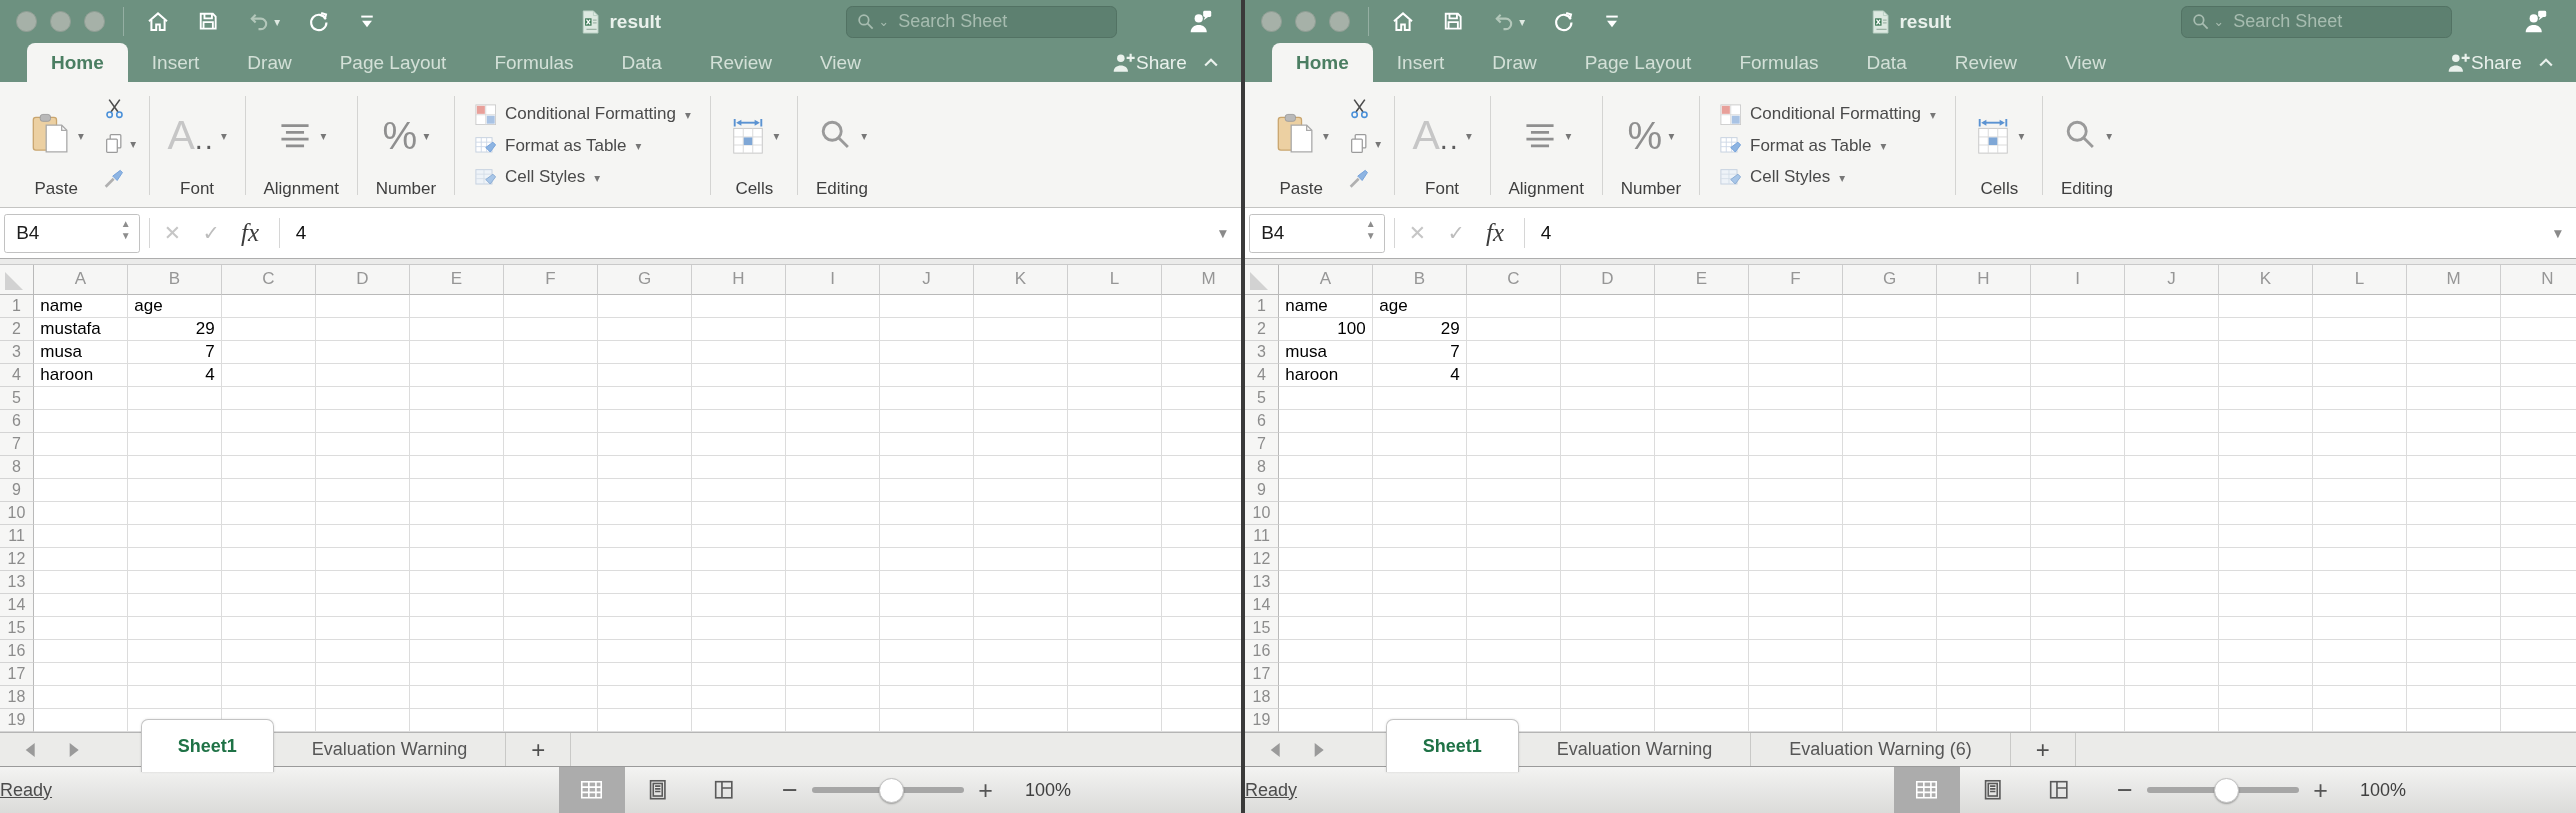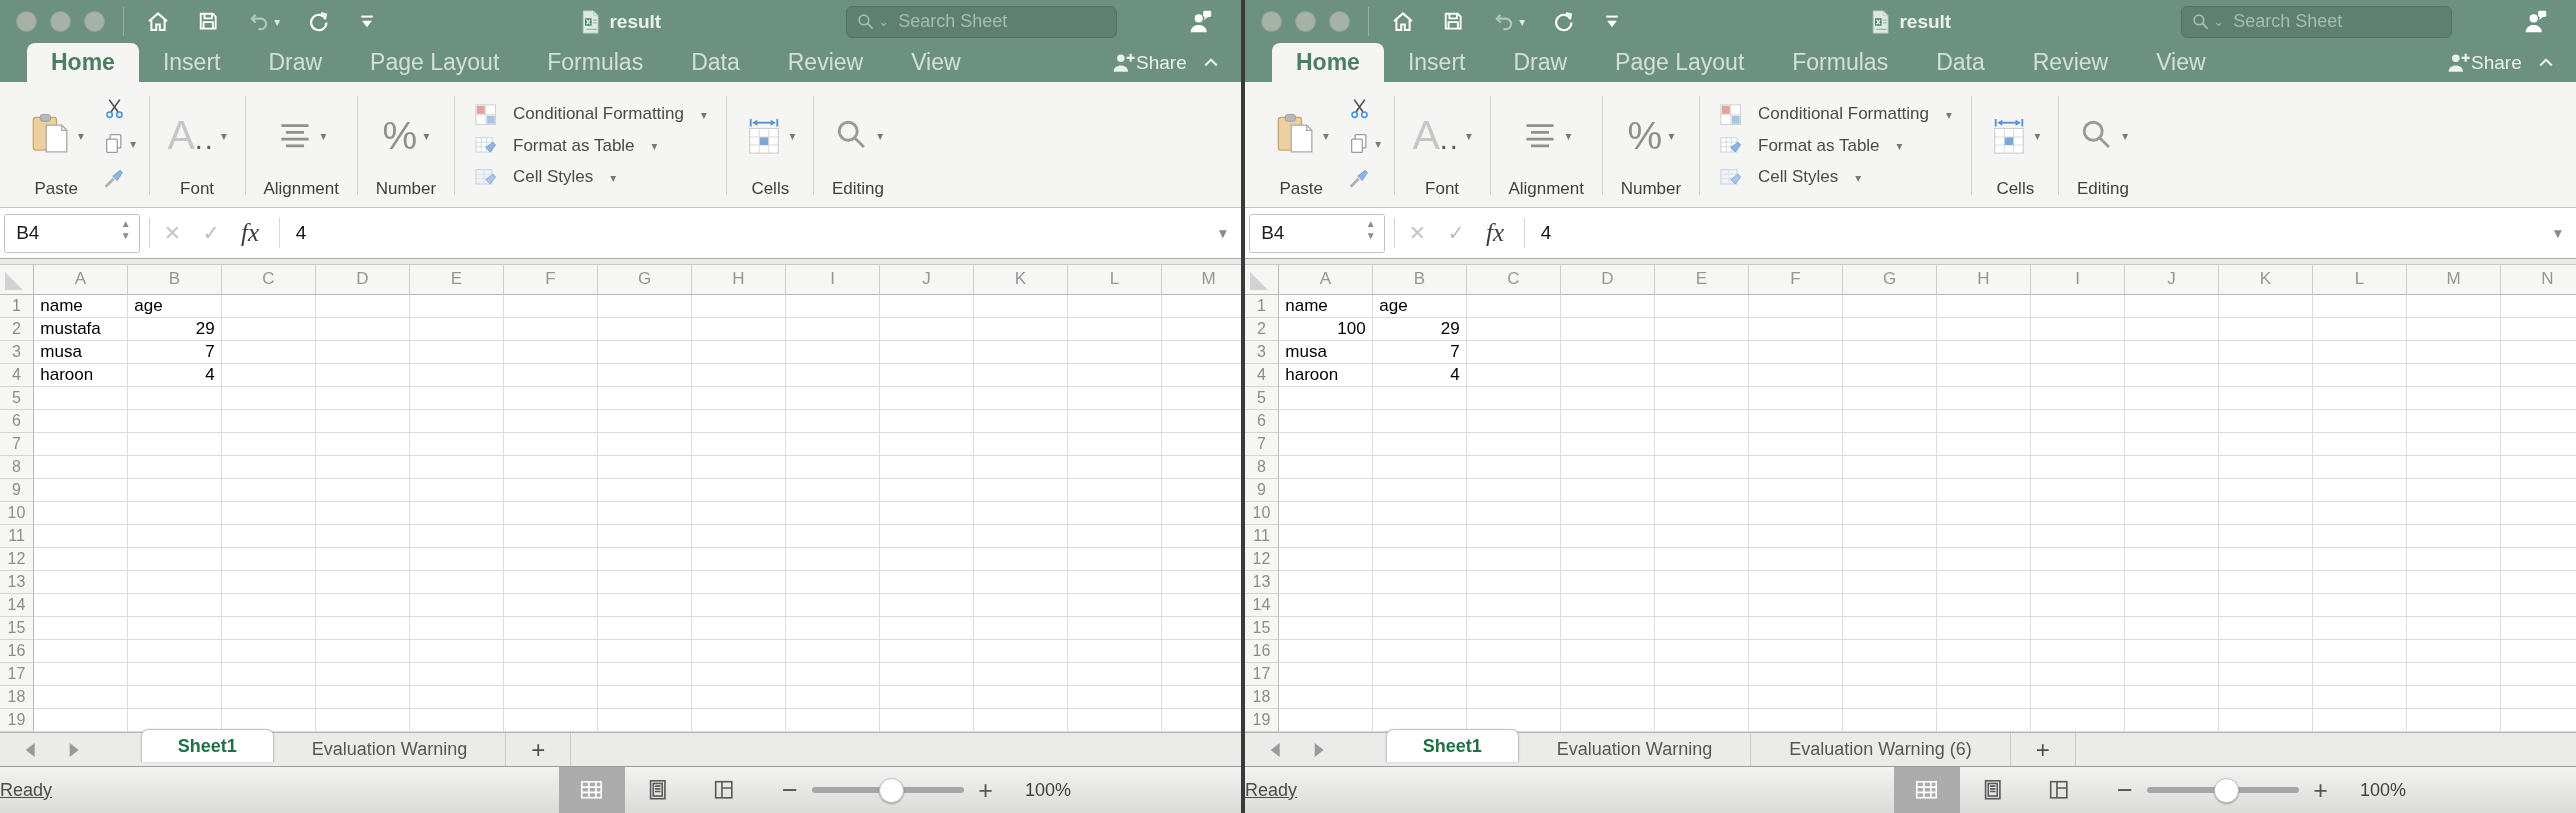--- a/index.html
+++ b/index.html
@@ -24,40 +24,40 @@
           display:flex;align-items:center;padding:0 9px;color:#a7bcb0;gap:3.6px;flex:0 0 auto;}
   .search input{background:transparent;border:none;outline:none;color:#0f172a;font-size:18px;width:170px;
                 font-family:"Liberation Sans",sans-serif;}
   .search input::placeholder{color:#a7bcb0;}
   .sdd{font-size:12.5px;color:#a7bcb0;margin-right:3.6px;}
   .person{margin:0 27px 0 70px;color:#fff;flex:0 0 auto;display:flex;}
 
   
   .tabrow{height:39px;flex:0 0 39px;background:#6d9180;display:flex;align-items:stretch;padding-left:27px;}
   .rtabs{display:flex;height:100%;}
-  .rtab{display:flex;align-items:center;padding:16px 24px;color:#d3e0d7;font-size:23px;white-space:nowrap;}
+  .rtab{display:flex;align-items:center;padding:16px 24px;color:#d3e0d7;font-size:19px;white-space:nowrap;}
   .rtab.active{background:#f5f5f3;color:#4b7e62;font-weight:700;border-radius:8px 8px 0 0;}
   .share{margin-left:auto;display:flex;align-items:center;gap:0;color:#eaf1ec;font-size:19px;padding-right:14.3px;}
   .collapse{display:flex;align-items:center;color:#eaf1ec;padding-right:20px;}
 
   
   .ribbon{height:126px;flex:0 0 126px;background:#f5f5f3;border-bottom:0.9px solid #c4c4c2;box-sizing:border-box;
           display:flex;align-items:stretch;padding:5.4px 0 2.7px 14.3px;}
   .rg{display:flex;flex-direction:column;align-items:center;justify-content:space-between;padding:5.4px 14.3px 3.6px;}
   .icon-row{display:flex;align-items:flex-start;gap:6.3px;flex:1;align-items:center;}
   .rg-label{font-size:17px;color:#3f3f3f;white-space:nowrap;padding-bottom:1.8px;}
   .dda{color:#777;font-size:11.6px;line-height:1;}
   .vdiv{width:0.9px;background:#d4d4d2;margin:9px 3.6px;}
   .cliptools{display:flex;flex-direction:column;justify-content:space-around;align-items:flex-start;padding:3.6px 9px 9px 5.4px;}
   .copyrow{display:flex;align-items:center;gap:5.4px;}
   .fA{font-size:41px;color:#c6c6c6;line-height:.9;}
   .fdots{font-size:29px;color:#5c5c5c;letter-spacing:1.8px;line-height:.5;}
   .pct{font-size:39px;color:#8f8f8f;line-height:1;}
   .styles{display:flex;flex-direction:column;justify-content:center;gap:10px;padding:0 16px;}
-  .style-item{display:flex;align-items:center;gap:17px;font-size:17px;color:#4a4a4a;white-space:nowrap;}
+  .style-item{display:flex;align-items:center;gap:9px;font-size:17px;color:#4a4a4a;white-space:nowrap;}
 
   
   .formulabar{height:51px;flex:0 0 51px;background:#fff;border-bottom:0.9px solid #adadad;box-sizing:border-box;
               display:flex;align-items:center;}
   .namebox{width:136px;height:39px;margin-left:3.6px;border:0.9px solid #c2c2c2;border-radius:2.7px;box-sizing:border-box;
            display:flex;align-items:center;padding-left:11.6px;font-size:19px;color:#1e1e1e;position:relative;}
   .stepper{position:absolute;right:8px;top:4.5px;display:flex;flex-direction:column;gap:1.8px;color:#8d8d8d;
            font-size:10px;line-height:1;}
   .fbdiv{width:0.9px;height:30px;background:#d6d6d6;margin:0 3.6px 0 9px;}
   .fb-x{font-size:20.6px;color:#c6c6c6;padding:0 10.7px;}
@@ -82,21 +82,21 @@
   .cell.num{justify-content:flex-end;}
 
   
   .sheetbar{height:34px;flex:0 0 34px;background:#ebebe9;border-top:0.9px solid #b5b5b5;box-sizing:border-box;
             display:flex;align-items:center;position:relative;overflow:visible;}
   .nav{display:flex;gap:32px;padding:0 27px 0 23px;color:#8f8f8f;align-items:center;}
   .stabs{display:flex;align-items:center;height:100%;margin-left:32px;}
   .stab{display:flex;align-items:center;height:100%;padding:0 38px;color:#565656;font-size:18px;
         border-right:0.9px solid #c9c9c7;white-space:nowrap;}
   .stab.active{background:#fff;color:#1f7246;font-weight:700;border:0.9px solid #c3c3c3;border-bottom:none;
-               border-radius:7.2px 7.2px 0 0;height:33px;margin-top:-8px;box-sizing:border-box;padding:0 36px;
+               border-radius:7.2px 7.2px 0 0;height:53px;margin-top:-8px;box-sizing:border-box;padding:0 36px;
                box-shadow:0 0 2.7px rgba(0,0,0,.12);}
   .plus{padding:0 25px;font-size:24px;color:#4f4f4f;height:100%;display:flex;align-items:center;
         border-right:0.9px solid #c9c9c7;}
 
   
   .statusbar{height:47px;flex:0 0 47px;background:linear-gradient(#f3f3f2,#dbdbd9);border-top:0.9px solid #9a9a9a;
              box-sizing:border-box;display:flex;align-items:center;font-size:18px;color:#4c4c4c;}
   .ready{text-decoration:underline;}
   .views{margin-left:auto;display:flex;align-items:stretch;height:100%;}
   .viewbtn{width:66px;display:flex;align-items:center;justify-content:center;color:#5a5a5a;}

